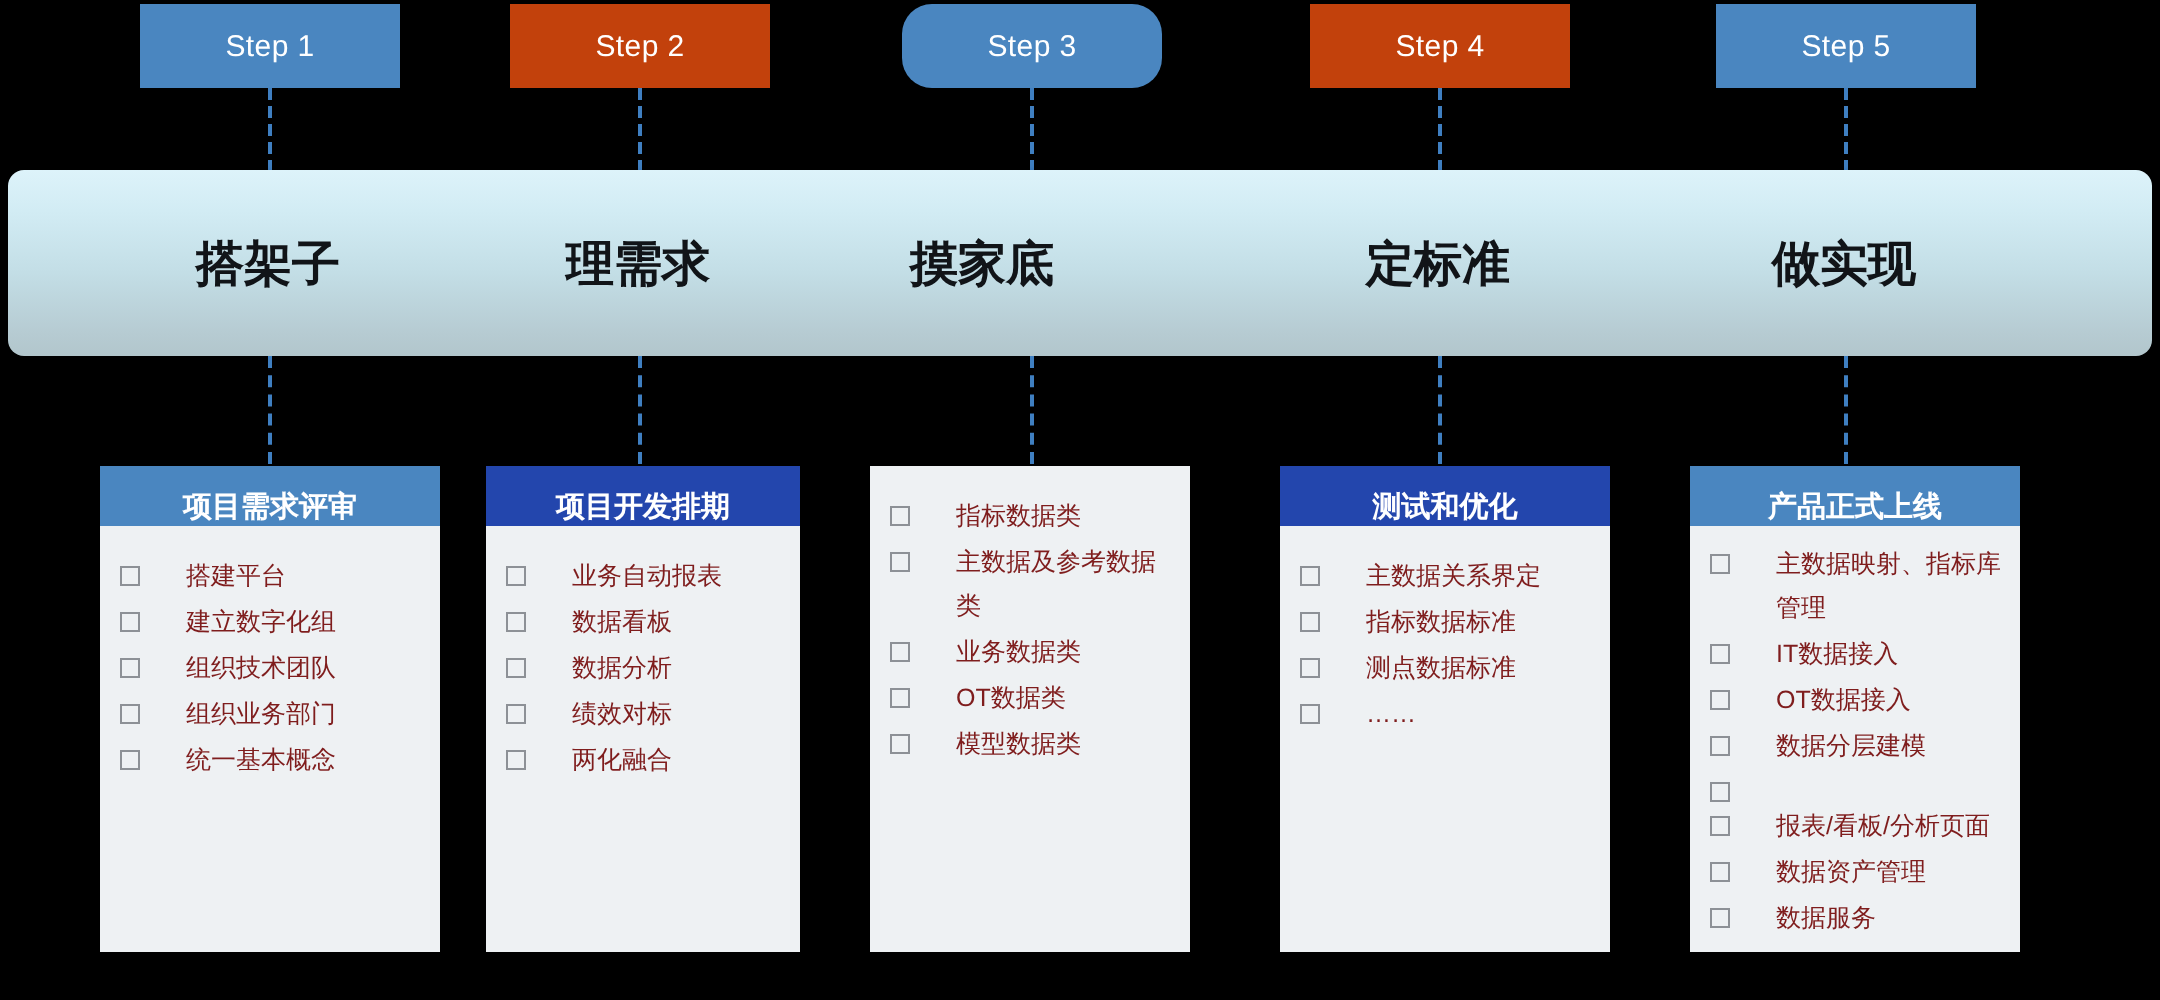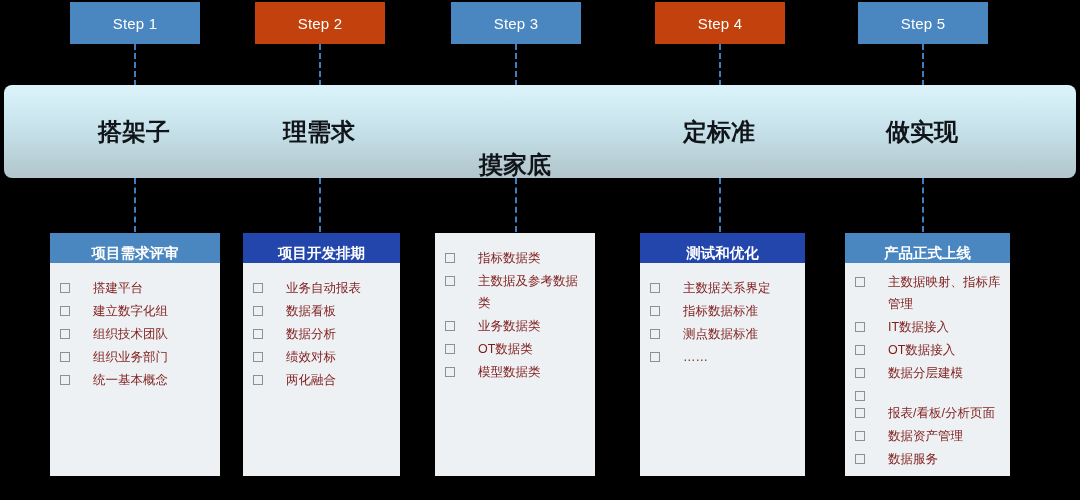--- a/index.html
+++ b/index.html
@@ -113,21 +113,21 @@
 </style>
 </head>
 <body>
 
 <div class="step-box light" style="left:70px; width:130px;">
   <span>Step 1</span>
 </div>
 <div class="step-box dark" style="left:255px; width:130px;">
   <span>Step 2</span>
 </div>
-<div class="step-box light" style="left:451px; width:130px;">
+<div class="step-box light" style="left:451px; width:130px;border-radius:15px;">
   <span>Step 3</span>
 </div>
 <div class="step-box dark" style="left:655px; width:130px;">
   <span>Step 4</span>
 </div>
 <div class="step-box light" style="left:858px; width:130px;">
   <span>Step 5</span>
 </div>
 
 <div class="conn conn-top" style="left:134px;"></div>
@@ -136,21 +136,21 @@
 <div class="conn conn-top" style="left:719px;"></div>
 <div class="conn conn-top" style="left:922px;"></div>
 
 <div class="banner"></div>
 <div class="banner-label" style="left:64px; width:140px;">
   <span>搭架子</span>
 </div>
 <div class="banner-label" style="left:249px; width:140px;">
   <span>理需求</span>
 </div>
-<div class="banner-label" style="left:445px; width:140px;margin-top:33px;">
+<div class="banner-label" style="left:421px; width:140px;">
   <span>摸家底</span>
 </div>
 <div class="banner-label" style="left:649px; width:140px;font-family:Liberation Serif, serif;">
   <span>定标准</span>
 </div>
 <div class="banner-label" style="left:852px; width:140px;">
   <span>做实现</span>
 </div>
 
 <div class="conn conn-bottom" style="left:134px;"></div>

